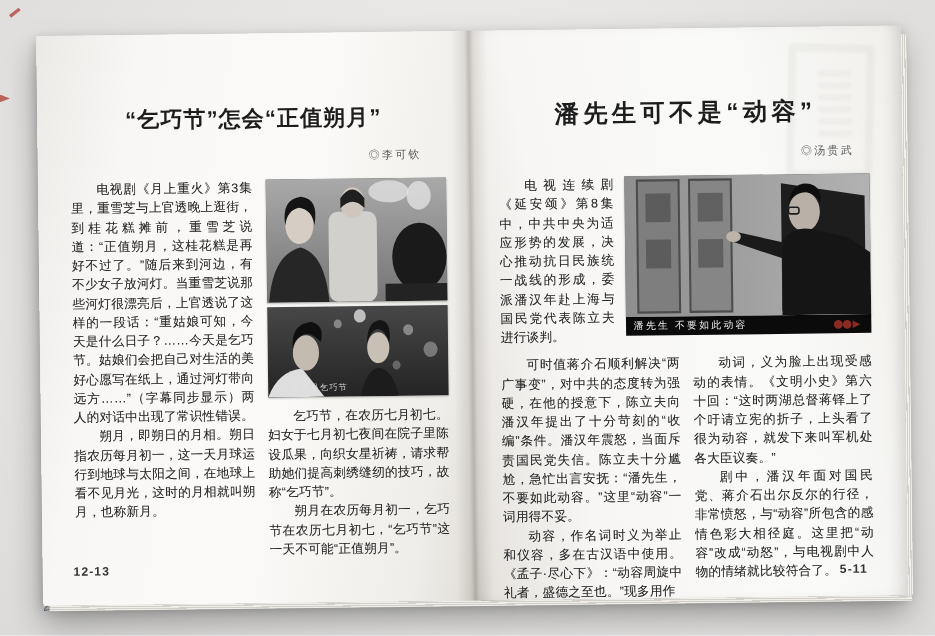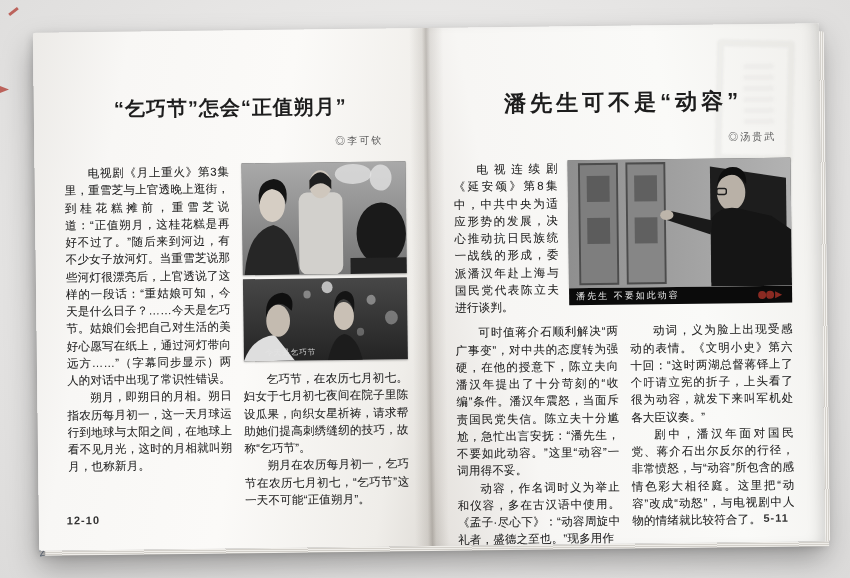--- a/index.html
+++ b/index.html
@@ -131,21 +131,21 @@
               <path d="M99 34 Q99 14 112 13 Q124 14 121 34 Q118 22 110 21 Q102 22 99 34 Z" fill="#141414"></path>
               <path d="M92 82 Q98 58 110 56 Q124 58 130 82 Z" fill="#1c1c1c"></path>
             </svg>
             <div class="subcap">今天是乞巧节</div>
           </div>
 
           <p>乞巧节，在农历七月初七。妇女于七月初七夜间在院子里陈设瓜果，向织女星祈祷，请求帮助她们提高刺绣缝纫的技巧，故称“乞巧节”。</p>
           <p>朔月在农历每月初一，乞巧节在农历七月初七，“乞巧节”这一天不可能“正值朔月”。</p>
         </div>
       </div>
-      <div class="pagenum pn-left">12-10</div>
+      <div class="pagenum pn-left">12-13</div>
     </div>
 
     <div class="page page-right">
       <div class="ghost"></div>
       <div class="ghost2"></div>
       <h1 class="title title-r">潘先生可不是“动容”</h1>
       <div class="author">◎汤贵武</div>
 
       <div class="row1 bodytext">
         <div class="col-narrow">

